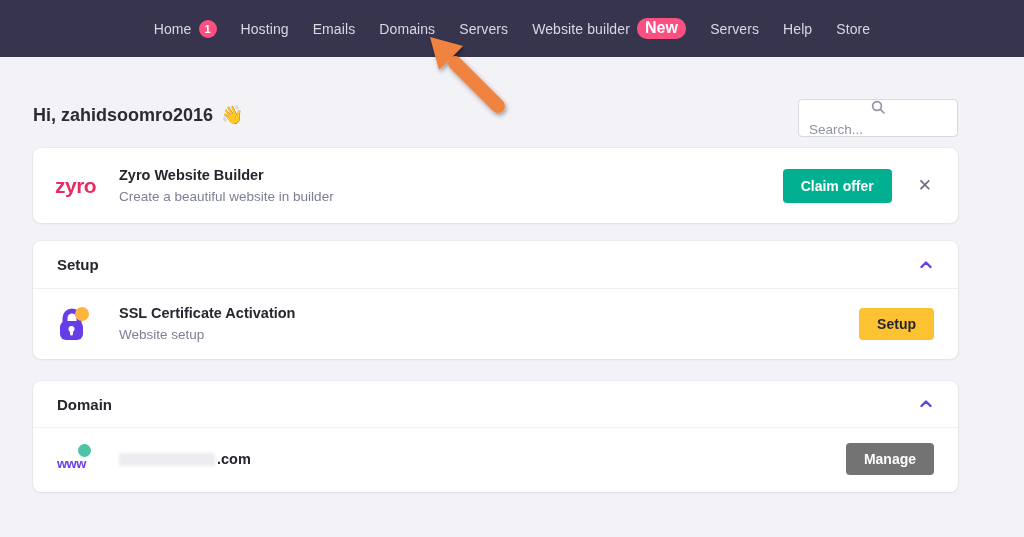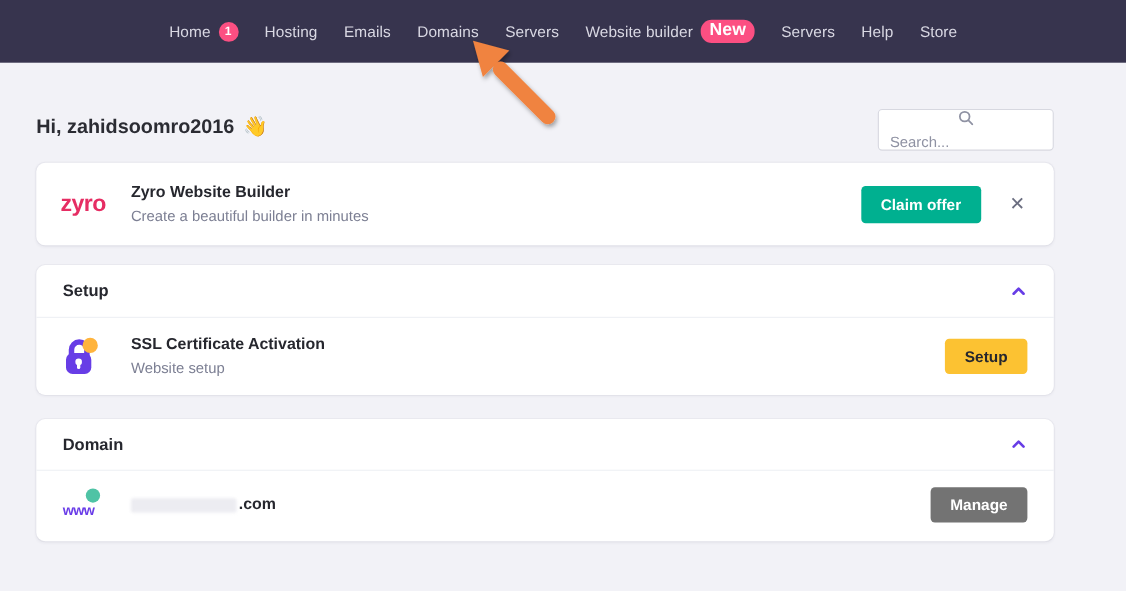--- a/index.html
+++ b/index.html
@@ -152,21 +152,21 @@
           <line x1="9.4" y1="9.4" x2="13" y2="13" stroke="#8f92a3" stroke-width="1.6" stroke-linecap="round"></line>
         </svg>
     </span>
     <input type="text" placeholder="Search..." style="">
   </div>
 
   <div class="card card-zyro">
     <div class="zyro-logo">zyro</div>
     <div class="zyro-text">
       <div class="row-title">Zyro Website Builder</div>
-      <div class="row-sub">Create a beautiful builder in minutes</div>
+      <div class="row-sub">Create a beautiful website in builder</div>
     </div>
     <button class="btn btn-claim">Claim offer</button>
     <span class="close-x">✕</span>
   </div>
 
   <div class="card card-setup">
     <div class="section-header">
       <span class="section-title">Setup</span>
       <span class="chevron-btn">
         <svg width="12" height="8" viewBox="0 0 12 8">

